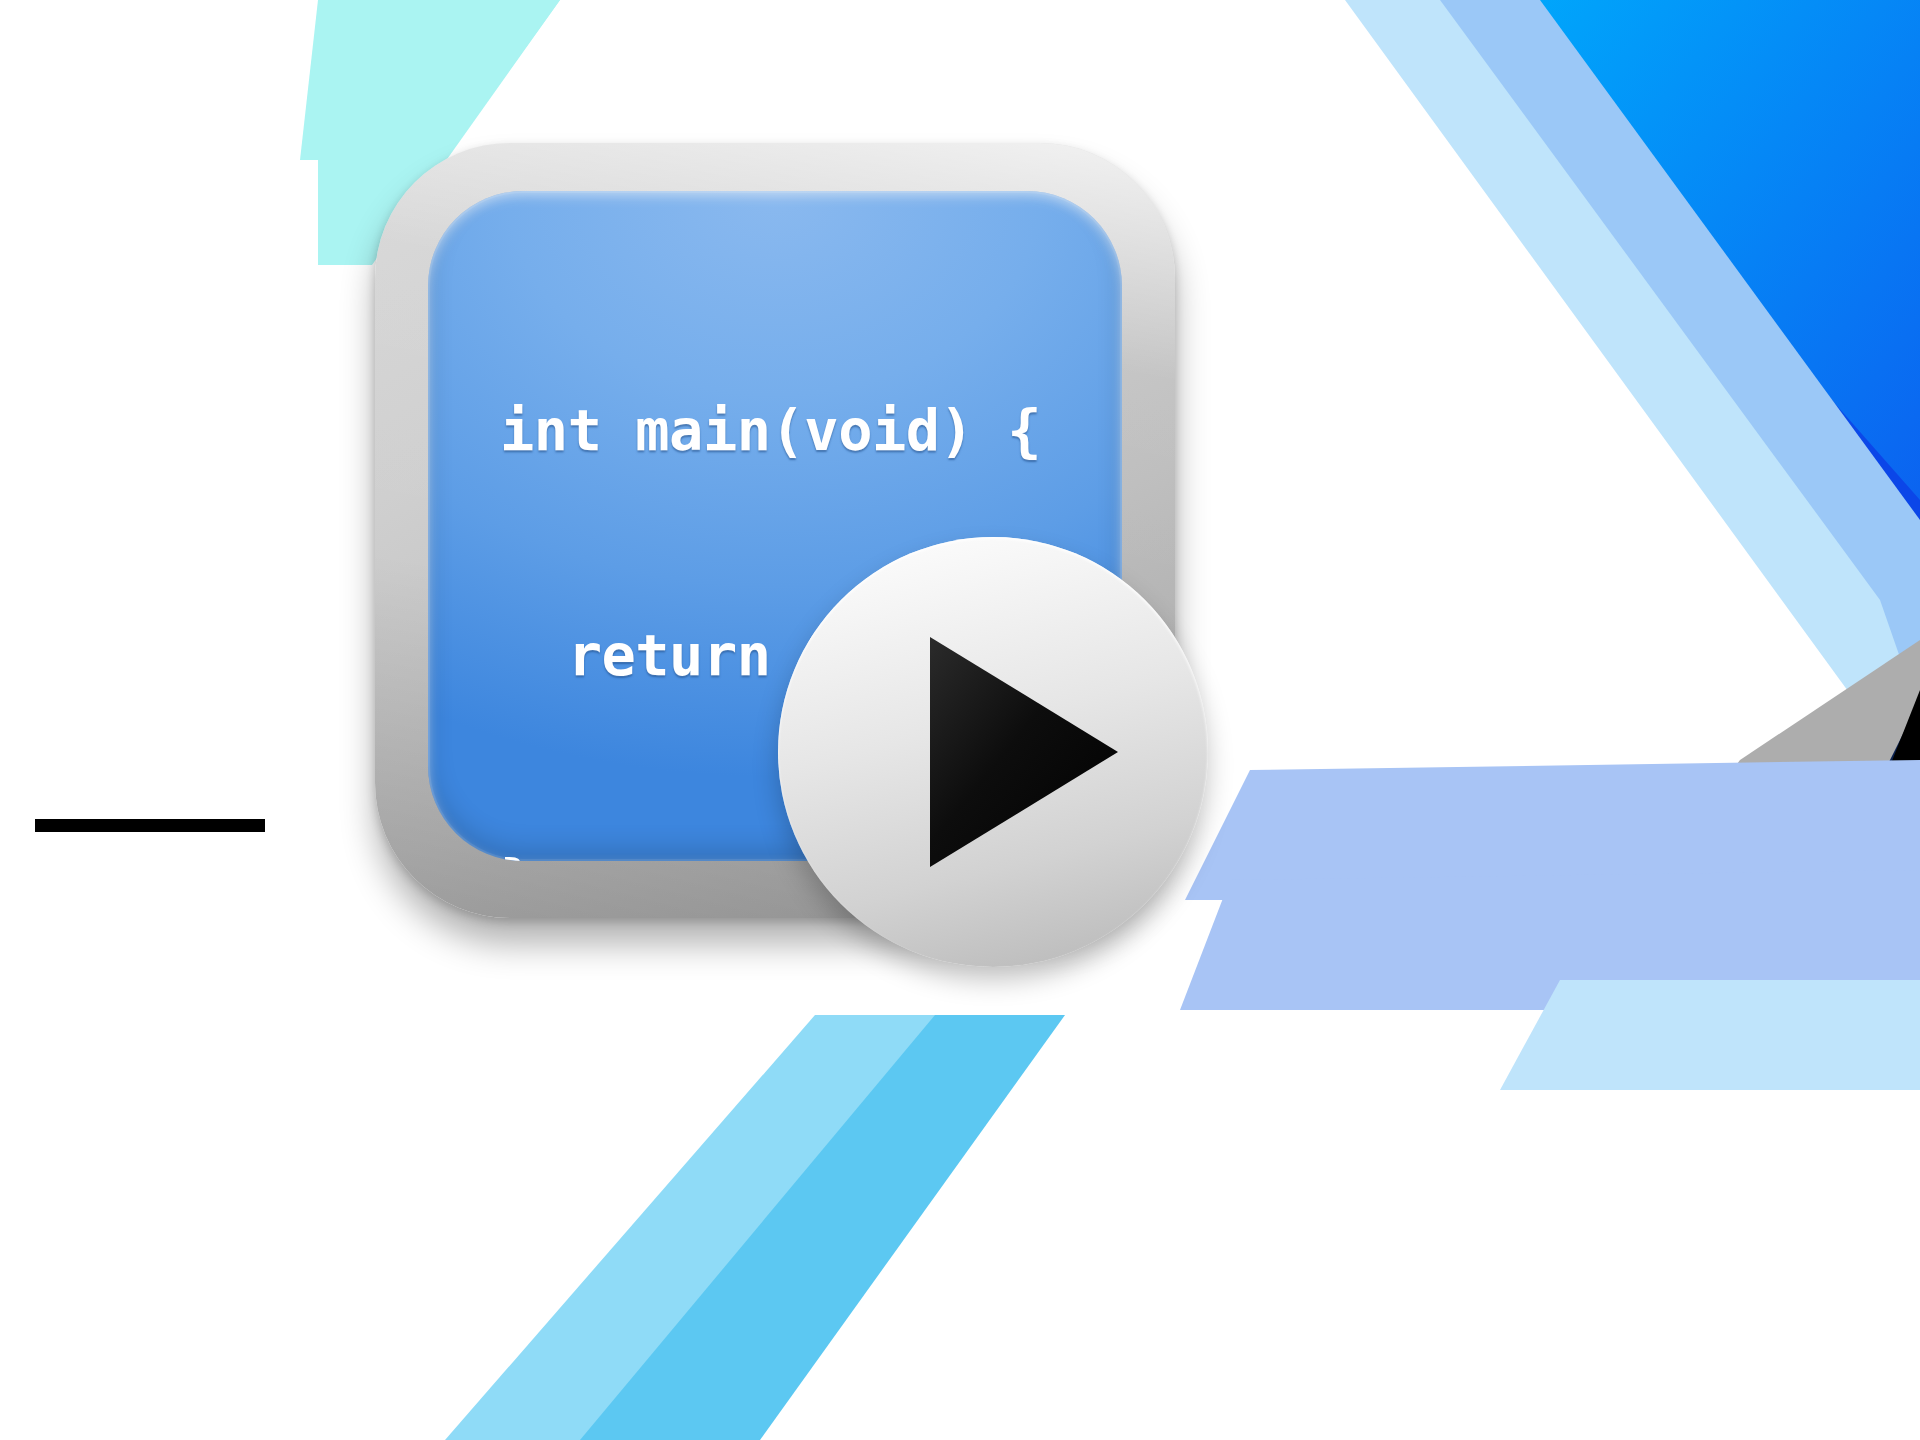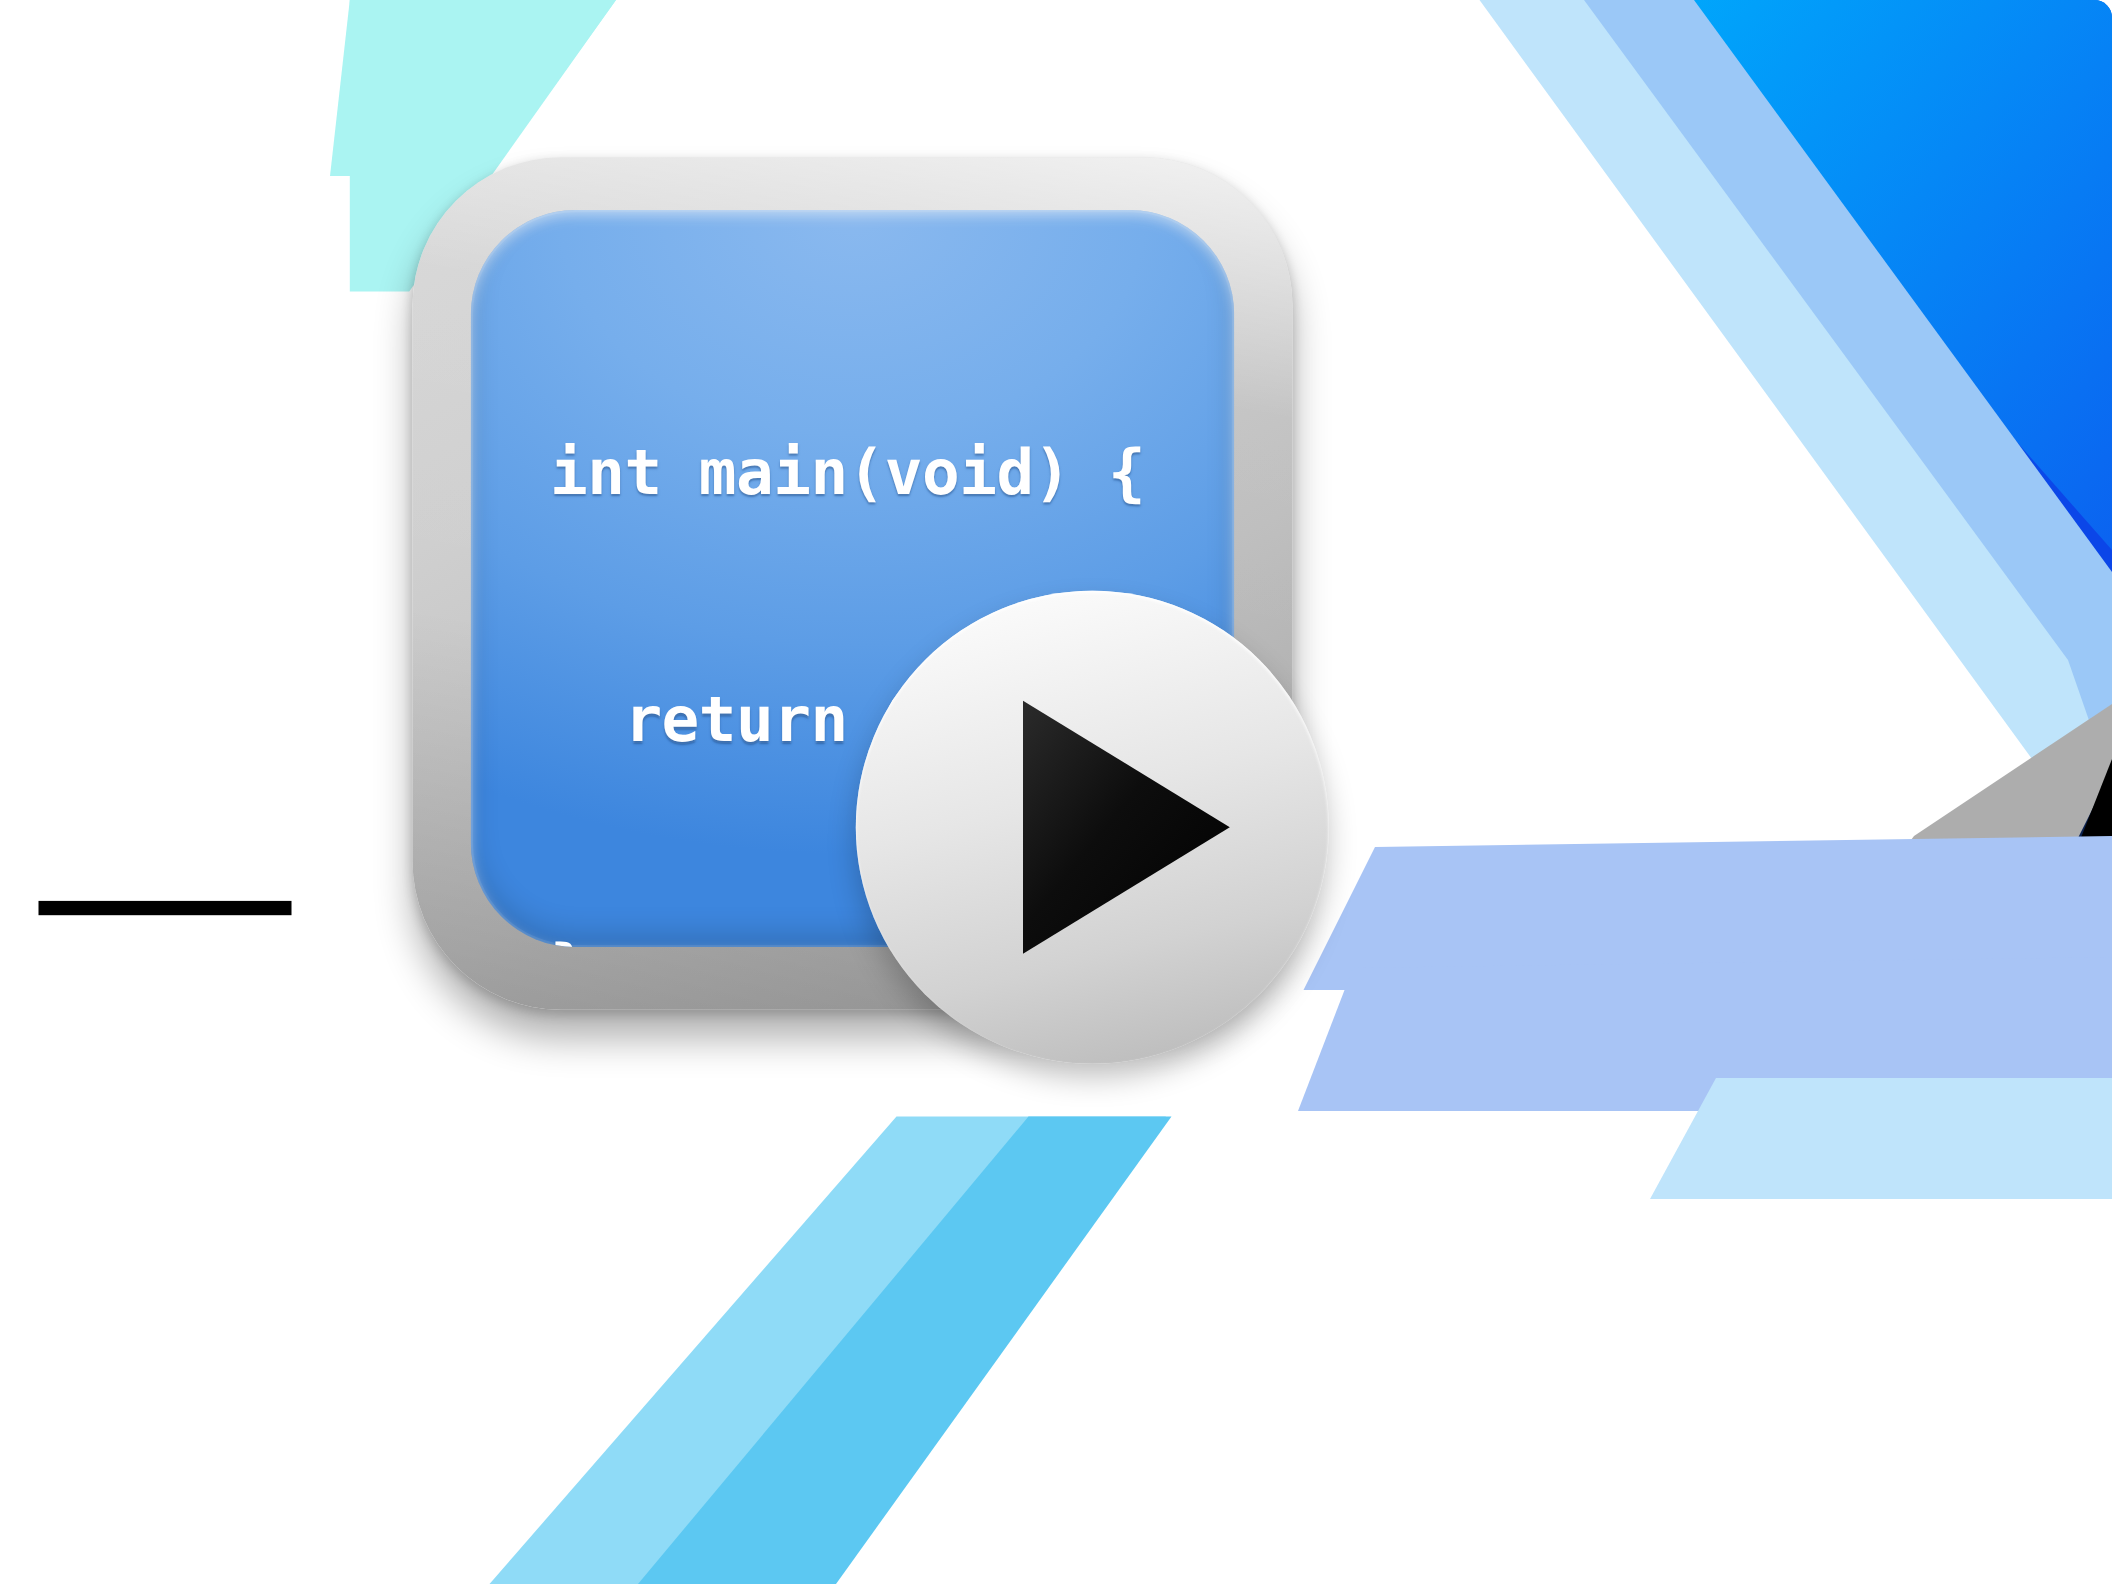--- a/index.html
+++ b/index.html
@@ -13,21 +13,20 @@
     overflow: hidden;
     font-family: "Liberation Sans", sans-serif;
   }
 
   #stage {
     position: relative;
     width: 1920px;
     height: 1440px;
     background: #ffffff;
     overflow: hidden;
-    border-radius: 16px;
   }
 
   
   #bg-art {
     position: absolute;
     inset: 0;
     width: 1920px;
     height: 1440px;
     z-index: 0;
   }

